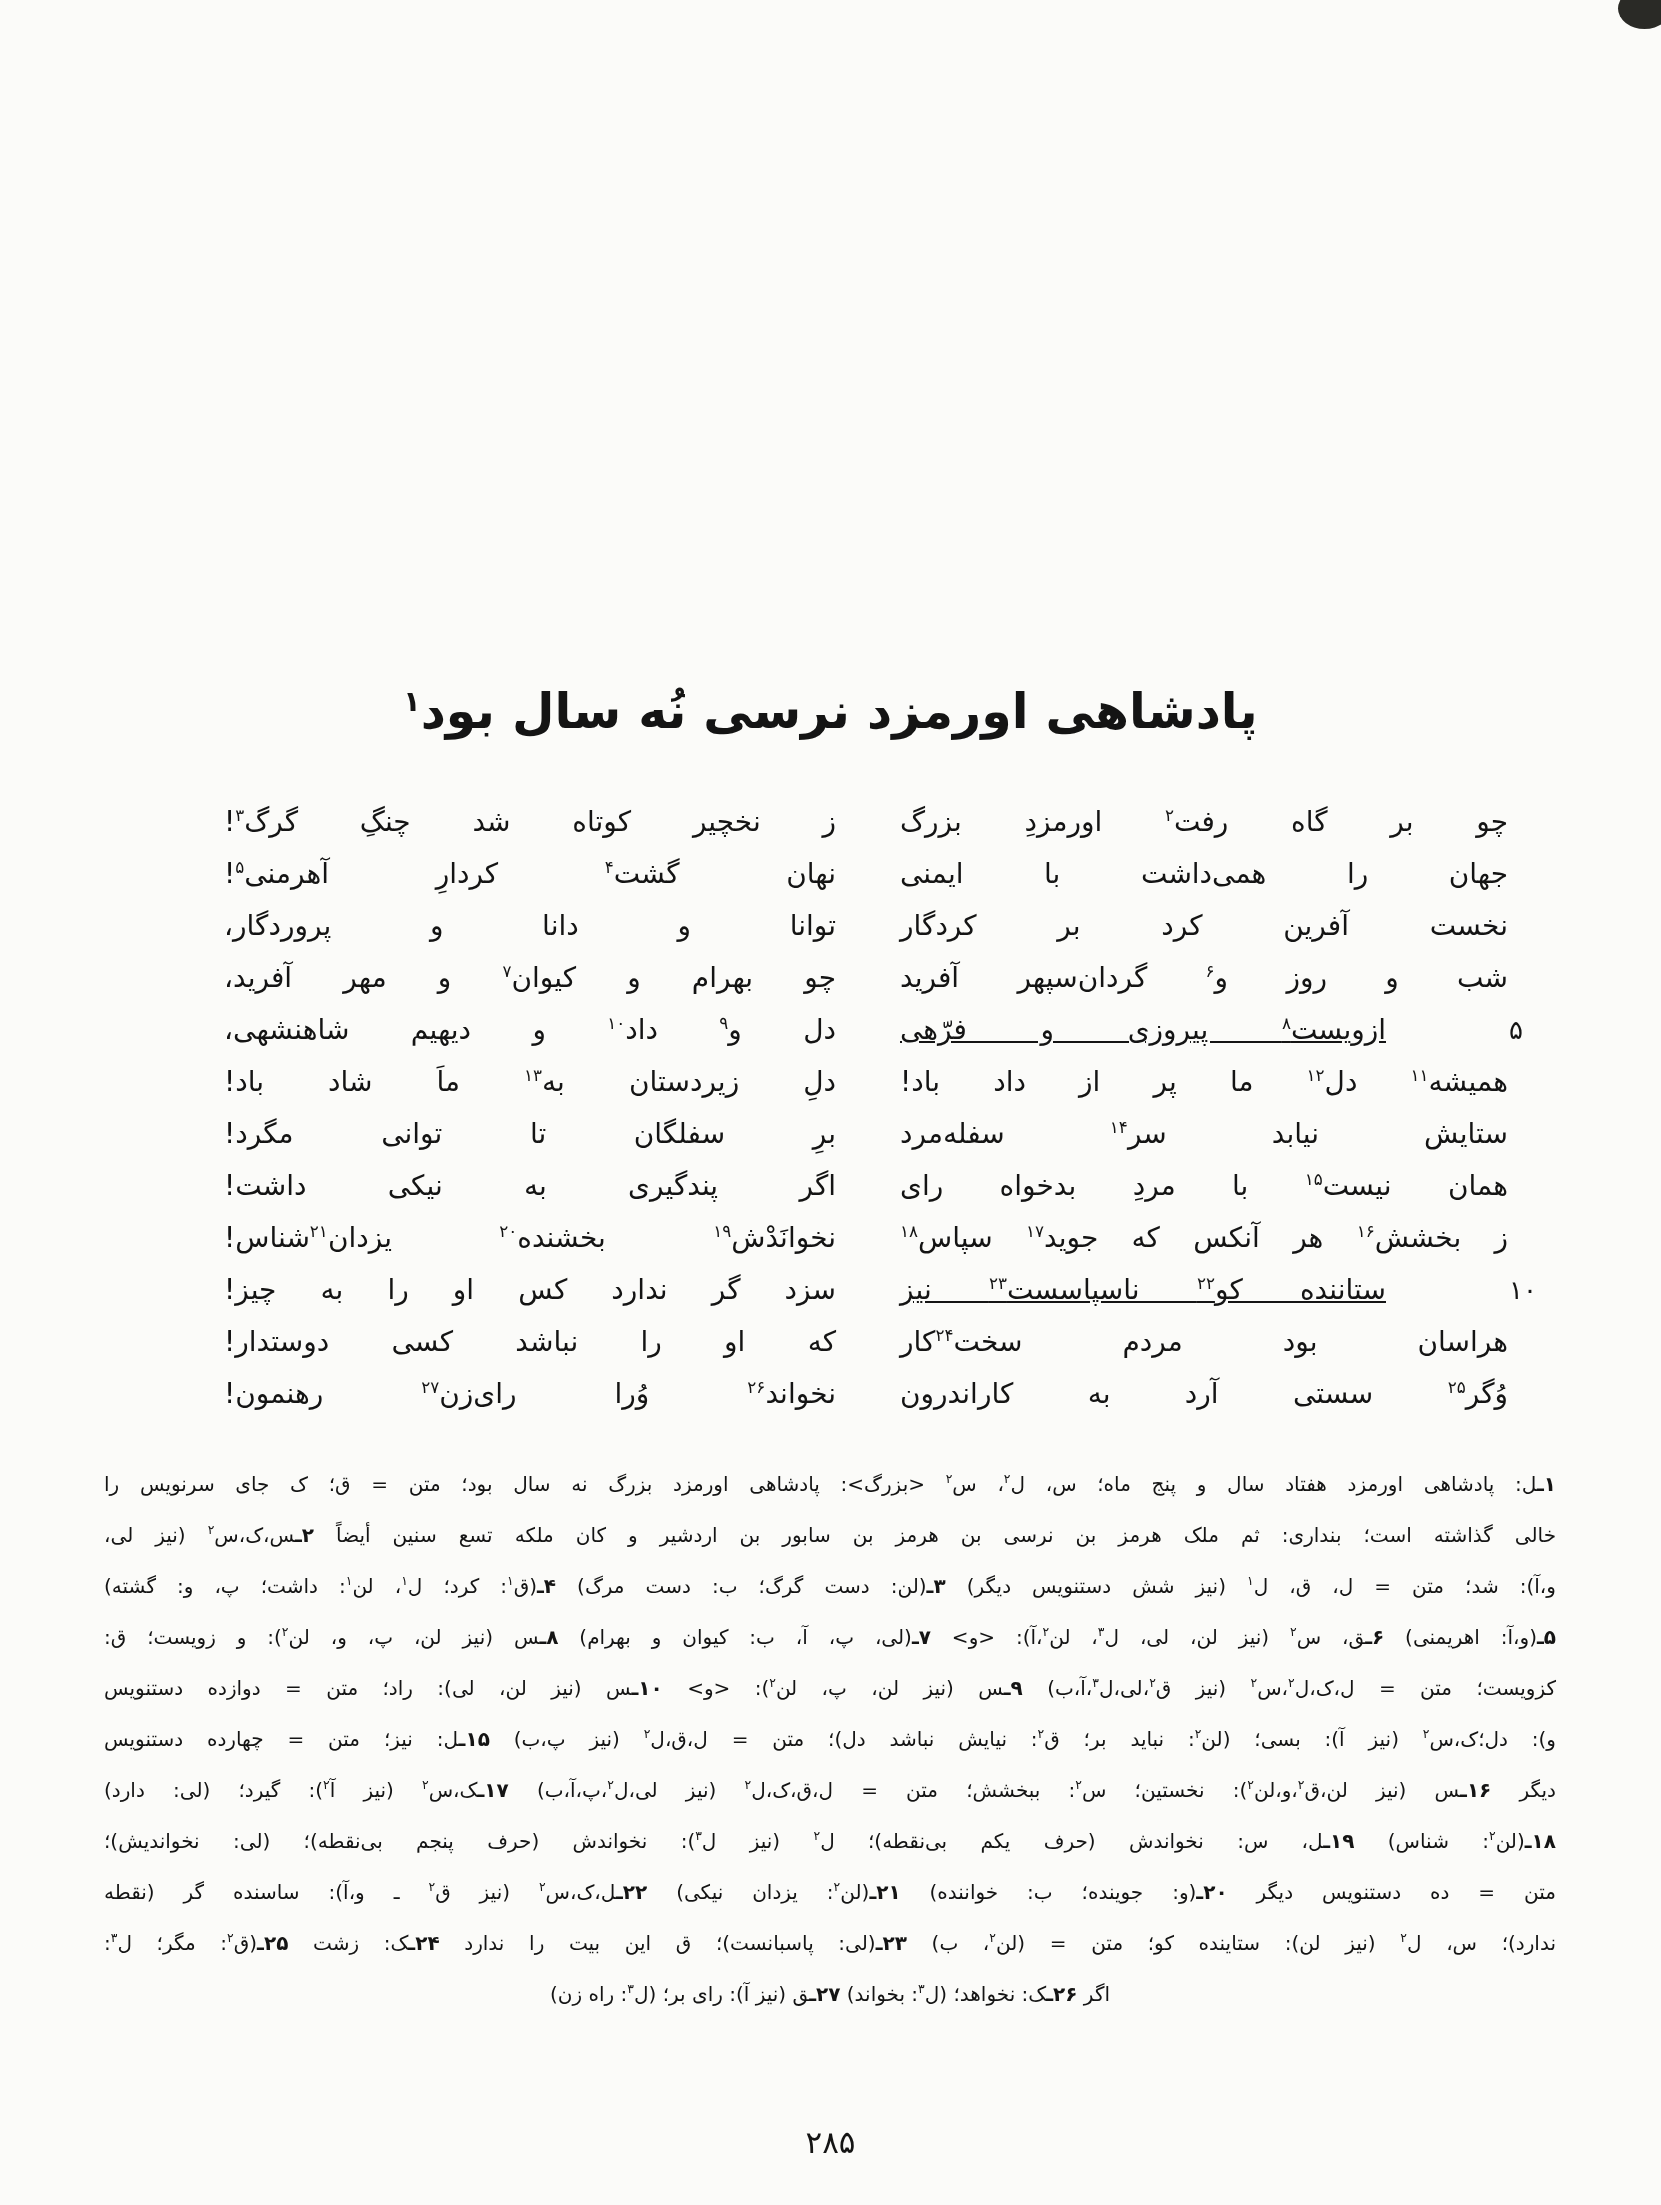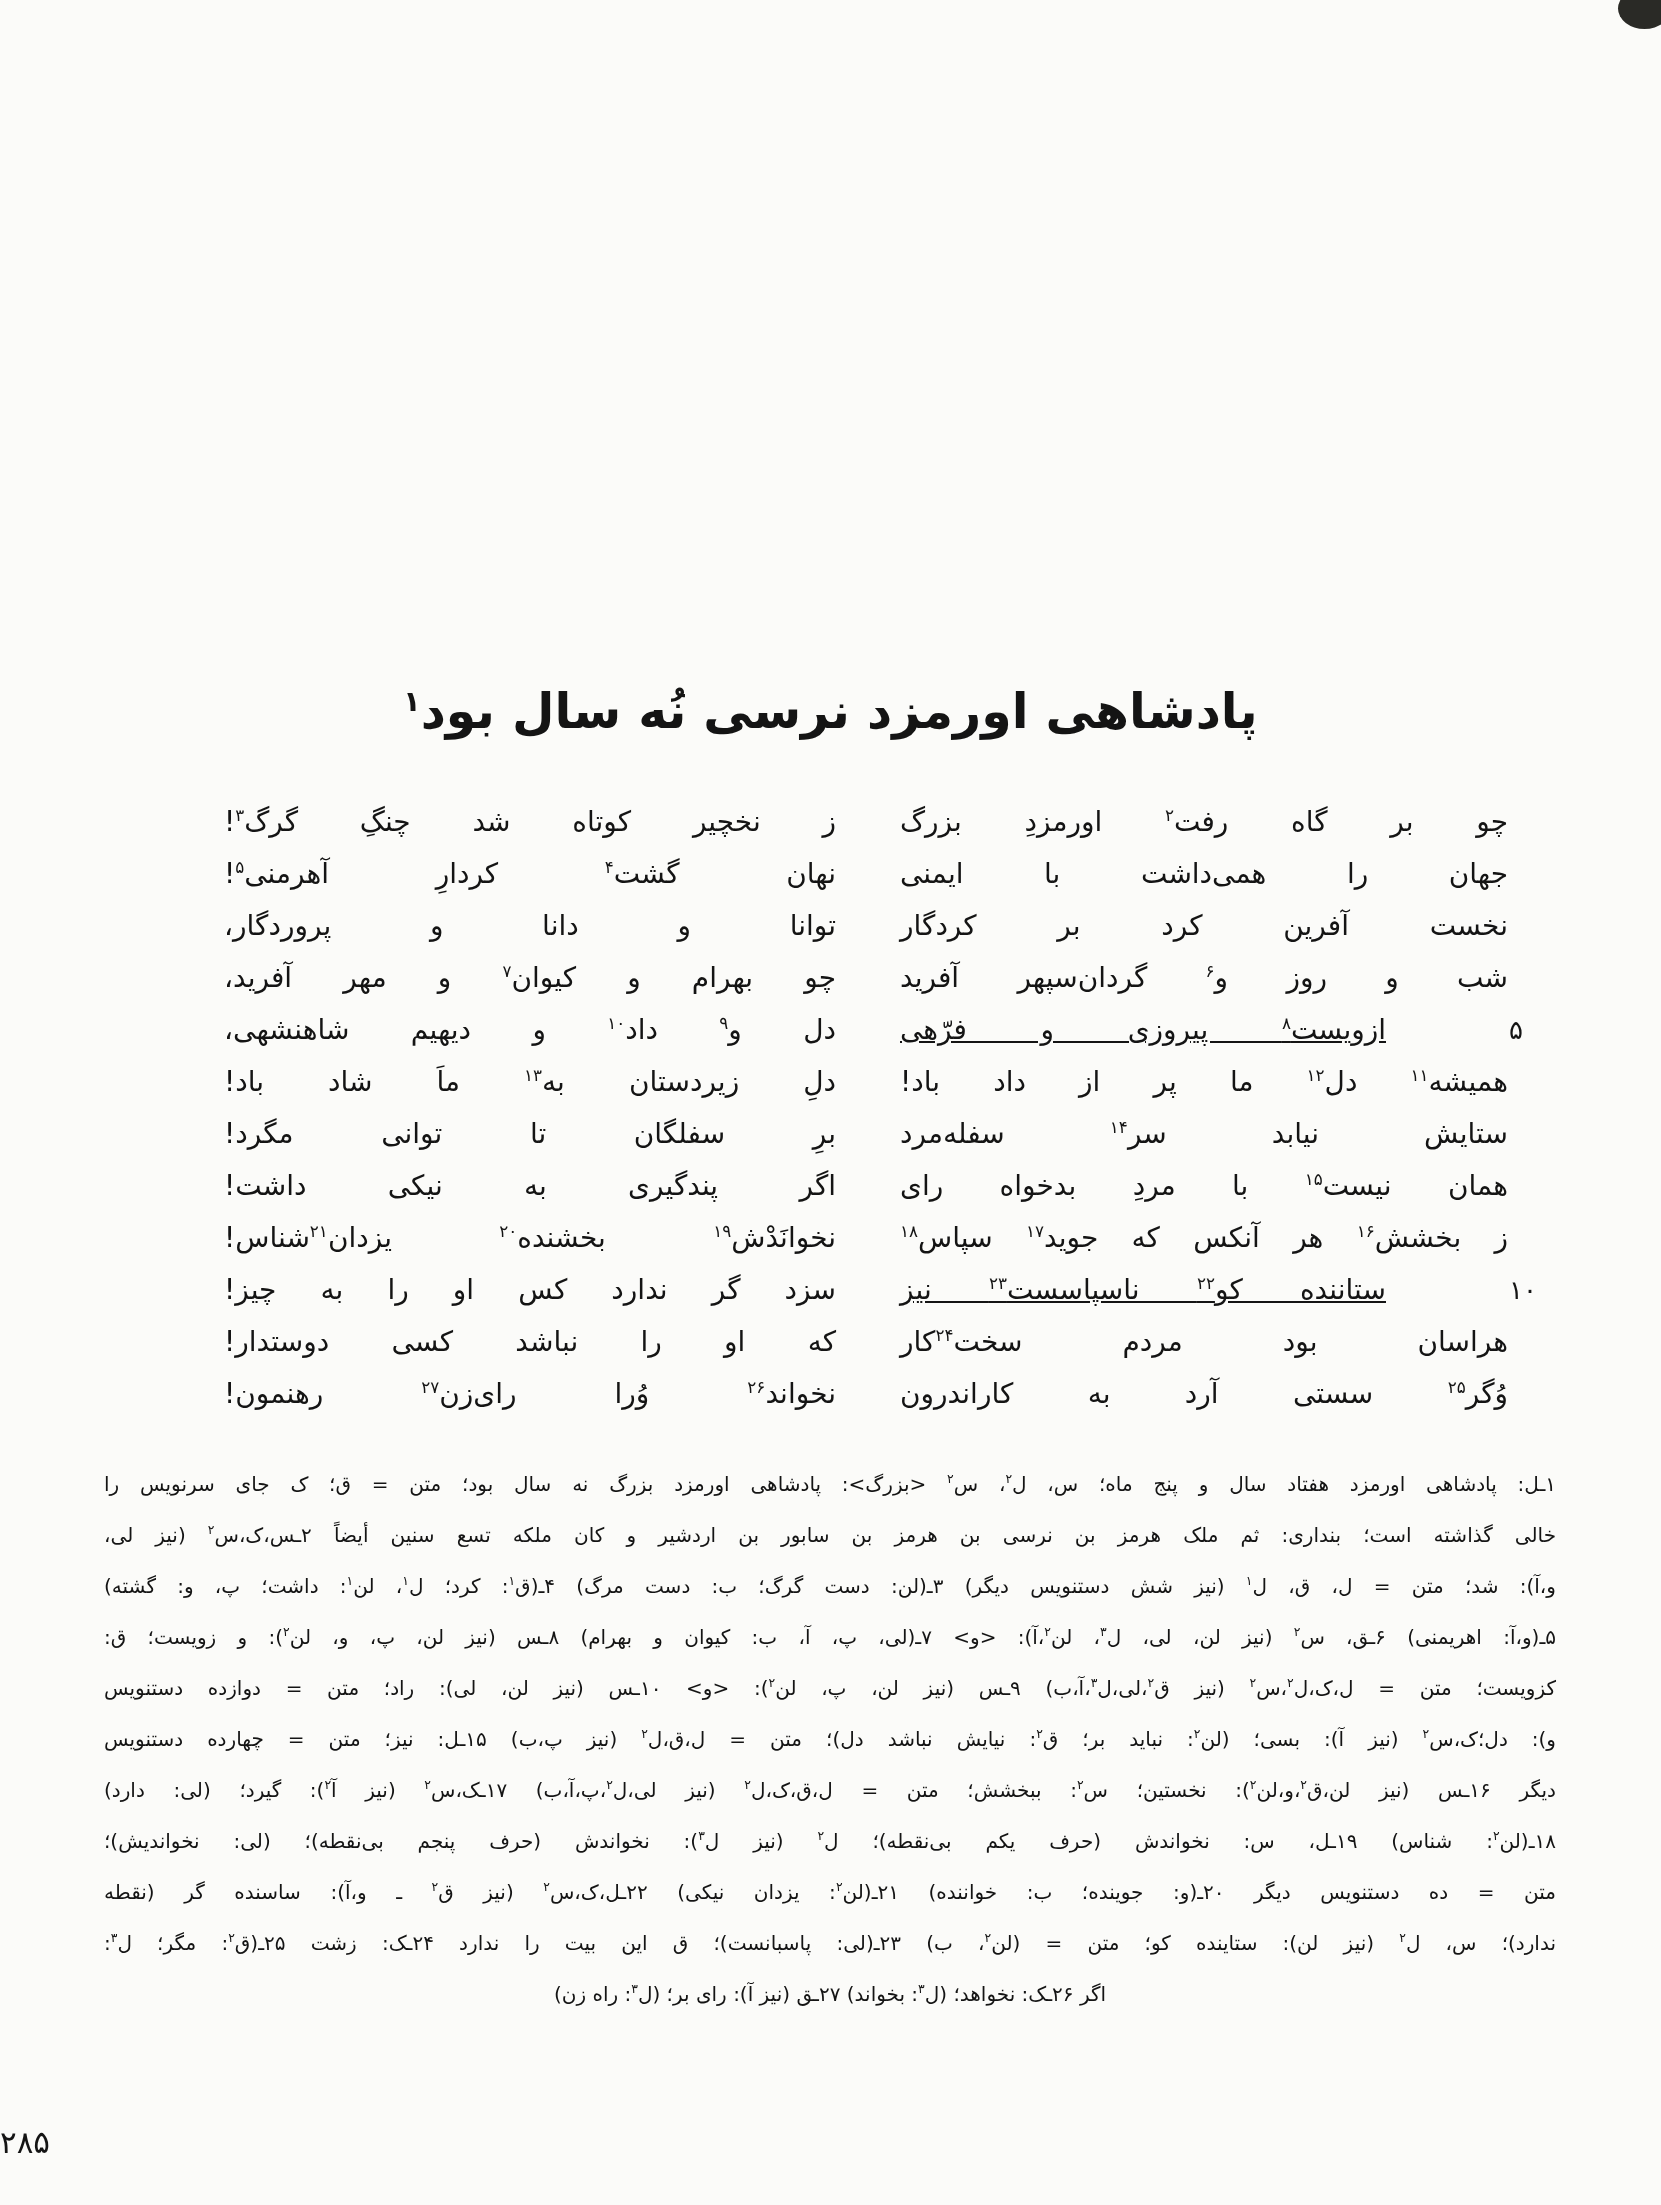--- a/index.html
+++ b/index.html
@@ -61,27 +61,27 @@
     position:absolute;top:1459px;right:105px;
     width:1452px;
   }
   .app-line{
     font-size:20px;
     line-height:51px;height:51px;
     text-align:justify;text-align-last:justify;
     text-justify:inter-word;
     white-space:nowrap;
   }
-  .app-line b{font-weight:normal;margin-top:29px;}
+  .app-line b{font-weight:bold;margin-top:29px;}
   .app-line sup{font-size:62%;line-height:0;}
   .app-line-last{text-align:right;text-align-last:center;white-space:normal;}
   
   .page-number{
     position:absolute;top:2124px;left:0;right:0;
-    text-align:left;
+    text-align:center;
     font-size:31px;
   }
 </style>
 </head>
 <body>
 
 <div class="page">
 
   <div class="corner-blob"></div>
 

